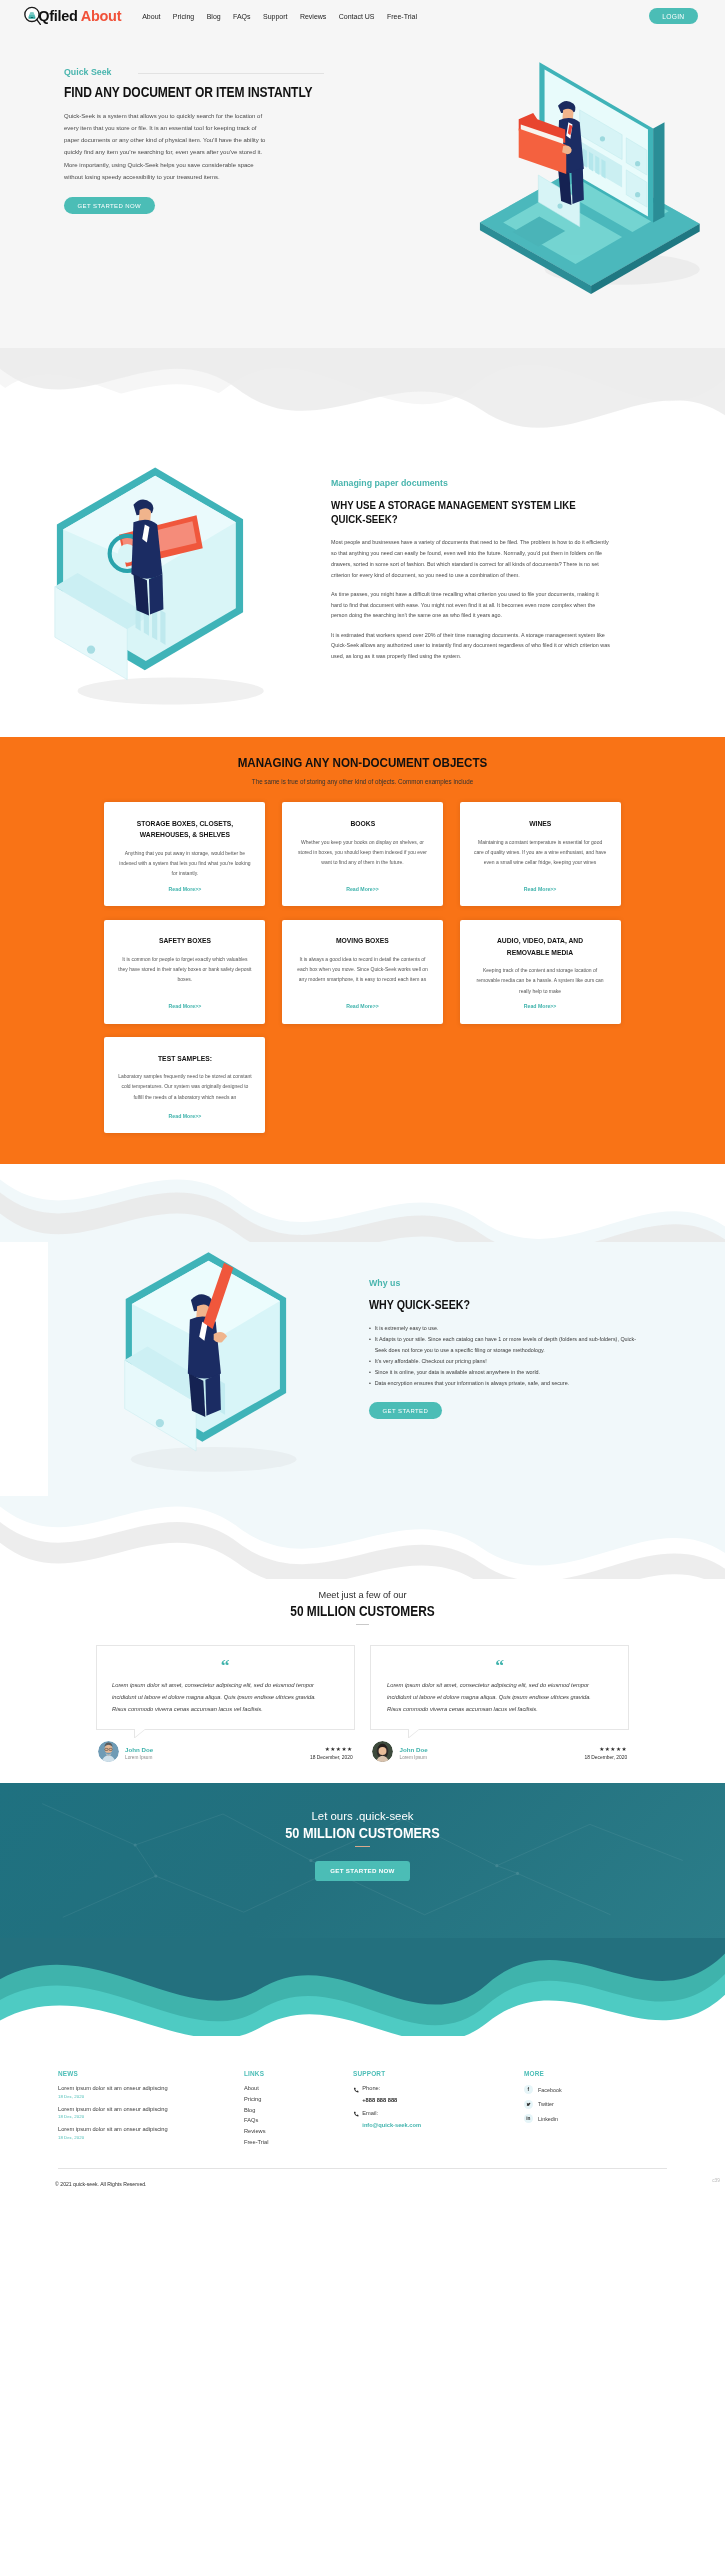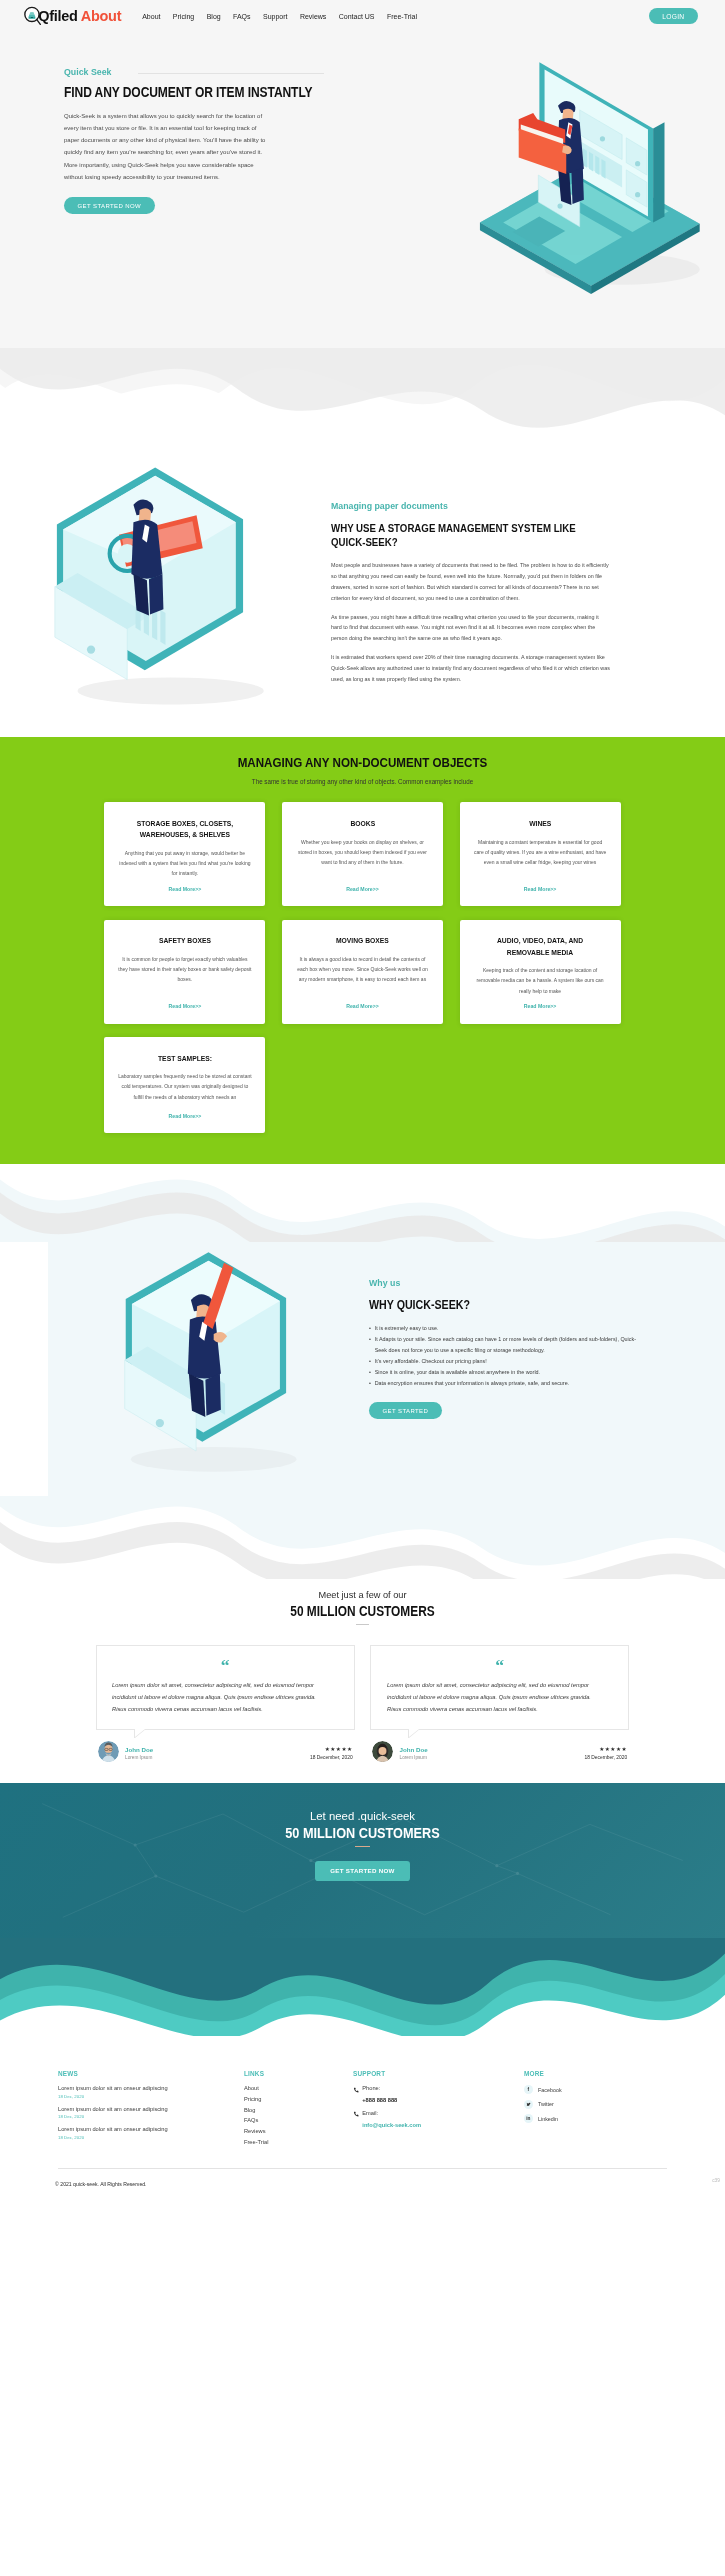--- a/index.html
+++ b/index.html
@@ -46,30 +46,30 @@
   .btn-primary { display:inline-block; background:#4bbdb6; color:#fff; border:none;
     border-radius:10.4px; padding:5.7px 13.5px; font-size:6px; letter-spacing:0.4px;
     cursor:pointer; font-family:"Liberation Sans", sans-serif; }
   .hero-art { position:absolute; right:15.5px; top:19.7px; width:243px; height:243px; }
 
   
   .wave-wrap { position:relative; width:725px; line-height:0; }
   .wave-wrap svg { display:block; width:725px; }
 
   
-  .sec-paper { position:relative; background:#fff; padding:21px 0 21px; display:flex;align-items:center; }
+  .sec-paper { position:relative; background:#fff; padding:21px 0 21px; display:flex; }
   .paper-art { width:331px; position:relative; height:259px; }
   .paper-copy { width:321px; padding-right:41px; padding-top:21px; }
   .paper-copy h2 { font-family:"Liberation Sans Narrow","Liberation Sans",sans-serif;
     font-size:11px; font-weight:700; color:#111; line-height:1.25; margin:4.1px 0 10.4px;
     transform:scaleX(.88); transform-origin:left center; }
   .paper-copy p { font-size:5.4px; line-height:2.0; color:#4a4a4a; margin-bottom:8.3px; }
 
   
-  .sec-cards { background:#84cc16; padding:17.6px 0 31px; }
+  .sec-cards { background:#f97316; padding:17.6px 0 31px; }
   .sec-title { font-family:"Liberation Sans Narrow","Liberation Sans",sans-serif;
     font-size:13.5px; font-weight:700; color:#111; text-align:center;
     transform:scaleX(.86); margin-bottom:8.3px; }
   .sec-sub { text-align:center; font-size:6.7px; color:#333; margin-bottom:17.6px;
     transform:scaleX(.93); }
   .card-grid { display:grid; grid-template-columns:repeat(3,161px); gap:13.5px 16.6px;
     justify-content:center; }
   .card { background:#fff; border-radius:2.1px; box-shadow:0 0.5px 5.2px rgba(0,0,0,.10);
     padding:15.5px 13.5px 14.5px; min-height:96px; display:flex; flex-direction:column;
     align-items:center; }
@@ -493,21 +493,21 @@
       <g fill="#ffffff">
         <circle cx="260" cy="120" r="3"></circle>
           <circle cx="600" cy="150" r="3"></circle>
         <circle cx="960" cy="160" r="3"></circle>
           <circle cx="300" cy="180" r="3"></circle>
         <circle cx="640" cy="170" r="3"></circle>
           <circle cx="1000" cy="175" r="3"></circle>
       </g>
     </svg>
     <div class="cta-inner">
-      <div class="cta-kicker">Let need .quick-seek</div>
+      <div class="cta-kicker">Let ours .quick-seek</div>
       <div class="cta-title">50 MILLION CUSTOMERS</div>
       <div class="cta-rule"></div>
       <button class="cta-btn">GET STARTED NOW</button>
     </div>
   </section>
 
   <div class="wave-wrap">
     <svg viewBox="0 0 1400 190" preserveAspectRatio="none" height="98">
       <path d="M0 0 H1400 V40 C1250 190 1100 -40 940 100 C800 222 660 10 500 110 C360 196 180 -10 0 90 Z" fill="#23707e"></path>
       <path d="M0 80 C180 -20 360 186 500 100 C660 0 800 212 940 90 C1100 -50 1250 180 1400 30 V190 H0 Z" fill="#3fb3ac"></path>

